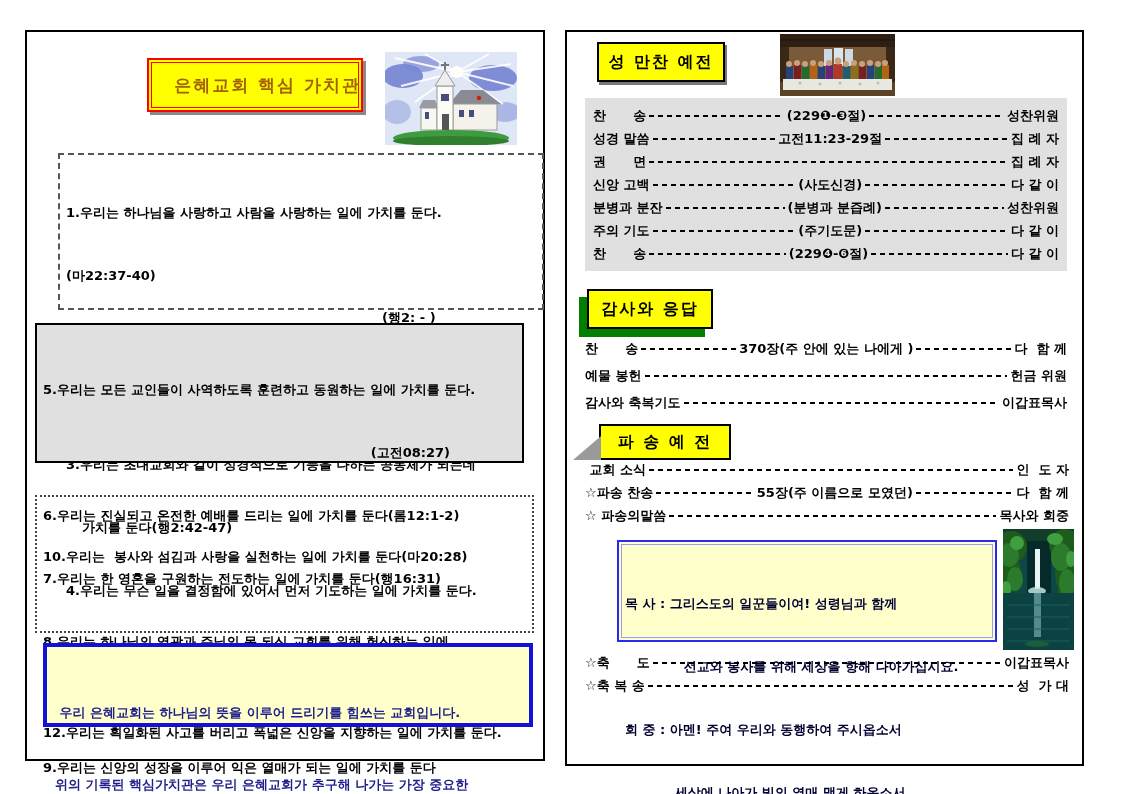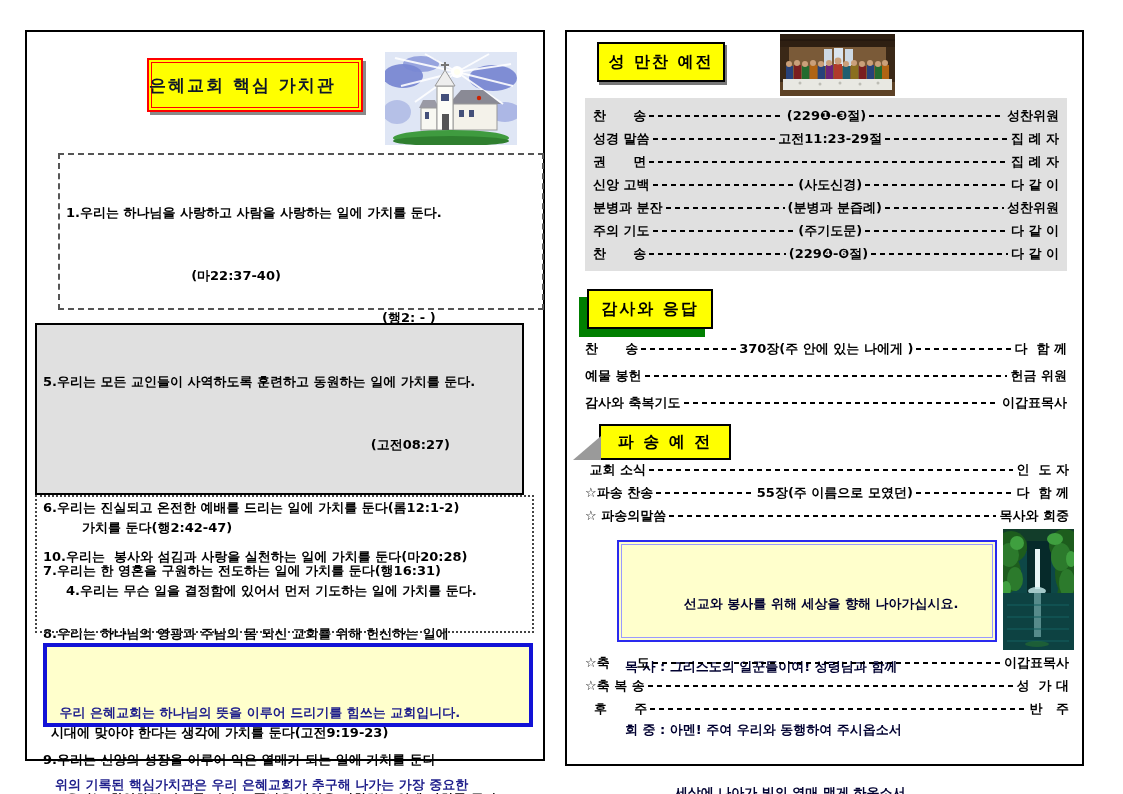--- a/index.html
+++ b/index.html
@@ -6,35 +6,35 @@
   .canvas{position:relative;width:1123px;height:794px;background:#ffffff;
           font-family:"DejaVu Sans","Liberation Sans",sans-serif;font-weight:bold;color:#000;}
   .page{position:absolute;background:#fff;border:2px solid #000;}
   .page-left{left:25px;top:30px;width:516px;height:727px;}
   .page-right{left:565px;top:30px;width:515px;height:732px;}
 
   
   .title-box{position:absolute;left:120px;top:26px;width:212px;height:50px;
     background:#ffff00;border:2px solid #ff0000;
     box-shadow:inset 0 0 0 2px #ffff00, inset 0 0 0 3px #ff0000, 3px 3px 0 #8a8a8a;
-    display:flex;align-items:center;justify-content:flex-start;
-    font-size:17px;letter-spacing:2px;color:#0f172a;}
+    display:flex;align-items:center;justify-content:flex-end;
+    font-size:17px;letter-spacing:2px;color:#a16207;}
   .church{position:absolute;left:358px;top:20px;width:132px;height:93px;}
   .vbox{position:absolute;box-sizing:border-box;font-size:13px;white-space:pre;}
   .dashed-box{left:31px;top:121px;width:486px;height:157px;border:2px dashed #555;
     padding:5px 6px;line-height:21px;}
-  .gray-box{left:8px;top:291px;width:489px;height:172px;border:2px solid #000;
-    background:#e0e0e0;padding:4px 6px;line-height:21px;}
+  .gray-box{left:8px;top:291px;width:489px;height:140px;border:2px solid #000;
+    background:#e0e0e0;padding:12px 6px;line-height:21px;}
   .dotted-box{left:8px;top:463px;width:499px;height:138px;border:2px dotted #444;
     padding:5px 6px;line-height:22px;}
   .blue-box{left:16px;top:611px;width:490px;height:84px;border:4px solid #1212d6;
     background:#ffffcc;padding:6px 8px;line-height:24px;color:#20208c;}
   .ref-outside{position:absolute;left:355px;top:277px;font-size:13px;}
   .line{white-space:pre;}
-  .line.ref1{text-align:center;padding-right:130px;}
+  .line.ref1{text-align:left;padding-right:130px;}
   .line.ref2{text-align:right;padding-right:66px;}
   .line.ind{padding-left:16px;}
   .line.ind3{padding-left:8px;}
 
   
   .hdr{position:absolute;background:#ffff00;border:2px solid #000;
     display:flex;align-items:center;justify-content:center;
     font-size:16px;letter-spacing:2px;}
   .hdr1{left:30px;top:10px;width:124px;height:36px;box-shadow:2px 3px 0 #777;}
   .hdr2{left:20px;top:257px;width:122px;height:36px;box-shadow:-8px 8px 0 #007f00;}
@@ -130,21 +130,20 @@
       <div class="line">8.우리는 하나님의 영광과 주님의 몸 되신 교회를 위해 헌신하는 일에</div>
       <div class="line ind">가치를 둔다(고후8:3-5)</div>
       <div class="line">9.우리는 신앙의 성장을 이루어 익은 열매가 되는 일에 가치를 둔다</div>
       
     </div>
 
     <div class="vbox dotted-box">
       <div class="line">10.우리는  봉사와 섬김과 사랑을 실천하는 일에 가치를 둔다(마20:28)</div>
       <div class="line"></div>
       <div class="line">11.우리는 하나님의 교회가 본질적인 교회의 순수성을 유지하면서 문화적으로</div>
-      <div class="line ind3">시대에 맞아야 한다는 생각에 가치를 둔다(고전9:19-23)</div>
       <div class="line">12.우리는 획일화된 사고를 버리고 폭넓은 신앙을 지향하는 일에 가치를 둔다.</div>
       
     </div>
 
     <div class="vbox blue-box">
       <div class="line"> 우리 은혜교회는 하나님의 뜻을 이루어 드리기를 힘쓰는 교회입니다.</div>
       <div class="line">위의 기록된 핵심가치관은 우리 은혜교회가 추구해 나가는 가장 중요한</div>
       
     </div>
   </div>
@@ -256,22 +255,22 @@
       </div>
       <div class="row">
         <span>☆파송 찬송</span><span class="dash"></span><span>55장(주 이름으로 모였던)</span><span class="dash"></span><span>다  함 께</span>
       </div>
       <div class="row">
         <span>☆ 파송의말씀</span><span class="dash"></span><span>목사와 회중</span>
       </div>
     </div>
 
     <div class="dialog">
+      <div>목 사 : 그리스도의 일꾼들이여! 성령님과 함께</div>
       <div>             선교와 봉사를 위해 세상을 향해 나아가십시요.</div>
-      <div>목 사 : 그리스도의 일꾼들이여! 성령님과 함께</div>
       <div>회 중 : 아멘! 주여 우리와 동행하여 주시옵소서</div>
       <div>           세상에 나아가 빛의 열매 맺게 하옵소서.</div>
     </div>
 
     <svg class="waterfall" viewBox="0 0 71 121" xmlns="http://www.w3.org/2000/svg">
       <rect x="0" y="0" width="71" height="121" fill="#0d4747"></rect>
       <rect x="0" y="0" width="71" height="22" fill="#123d2a"></rect>
       <rect x="24" y="12" width="24" height="52" fill="#062a2a"></rect>
       <g fill="#1d5c1d">
         <ellipse cx="8" cy="18" rx="16" ry="16"></ellipse>
@@ -305,18 +304,15 @@
       <ellipse cx="34" cy="115" rx="12" ry="3" fill="#2c7a2c" opacity="0.5"></ellipse>
     </svg>
 
     <div class="rows bene-rows">
       <div class="row">
         <span>☆축      도</span><span class="dash"></span><span>이갑표목사</span>
       </div>
       <div class="row">
         <span>☆축 복 송</span><span class="dash"></span><span>성  가 대</span>
       </div>
-      <div class="row">
-        <span>  후      주</span><span class="dash"></span><span>반   주</span>
-      </div>
     </div>
   </div>
 </div>
 
 </body></html>

